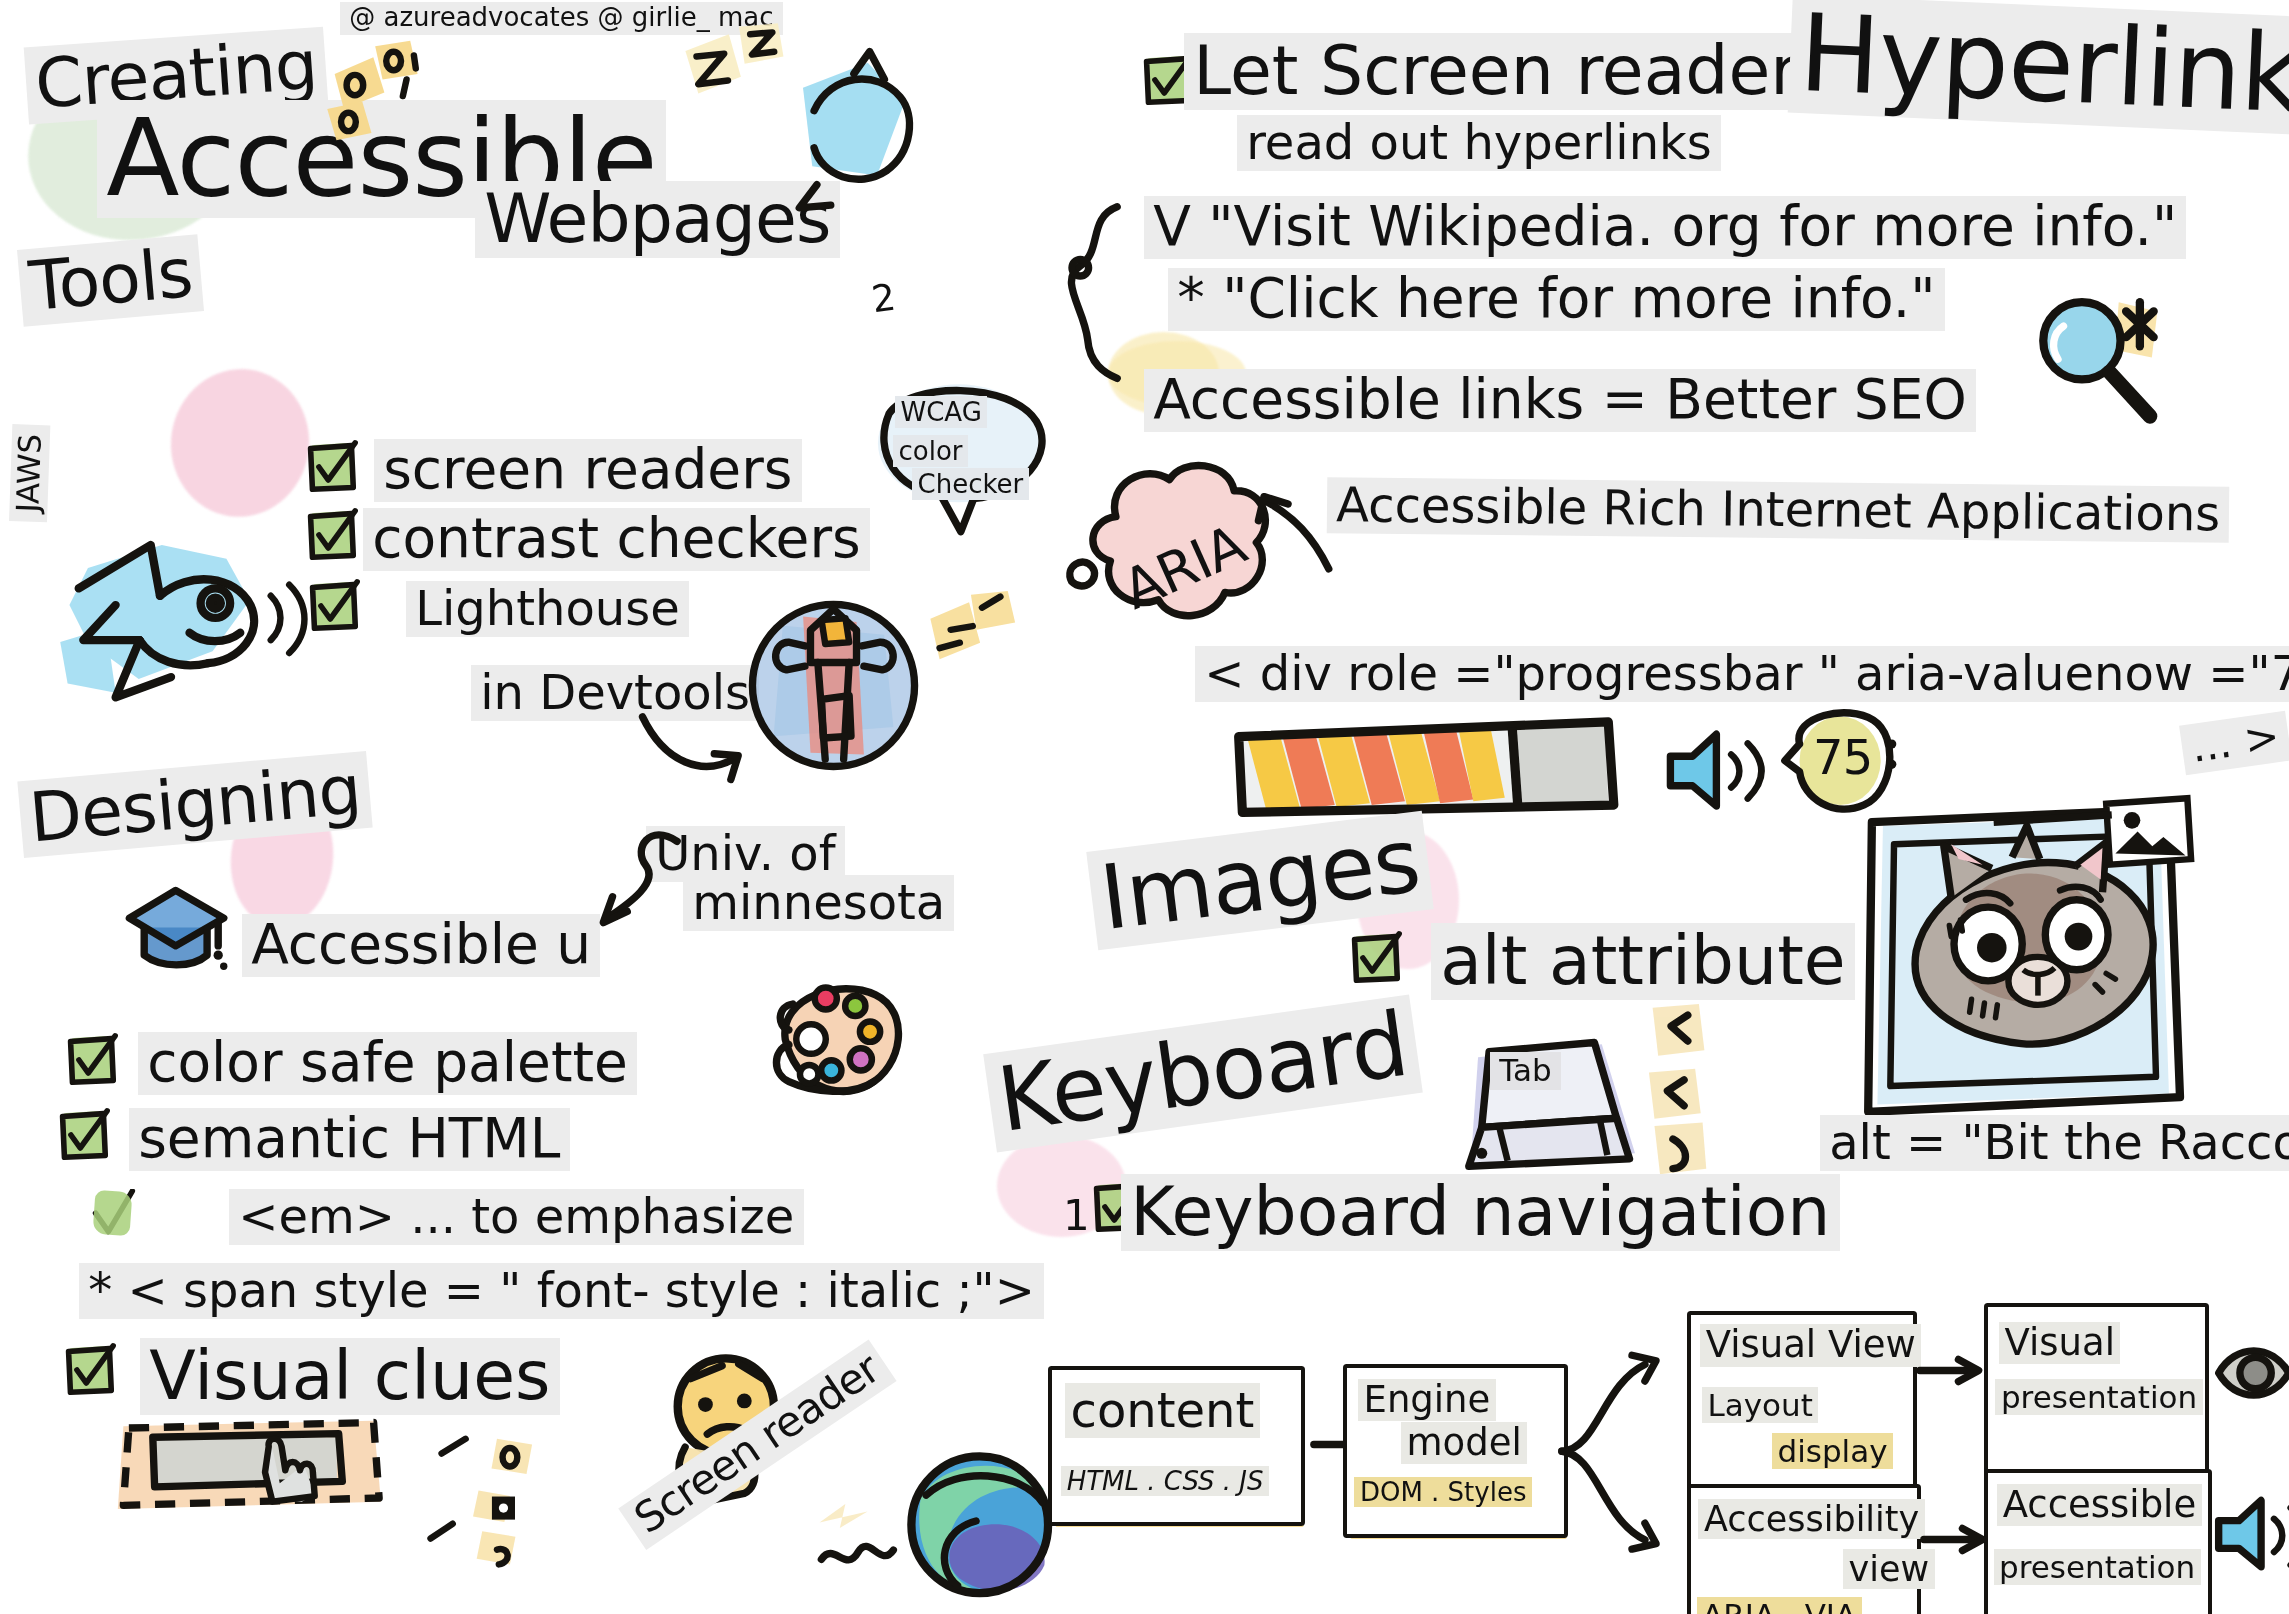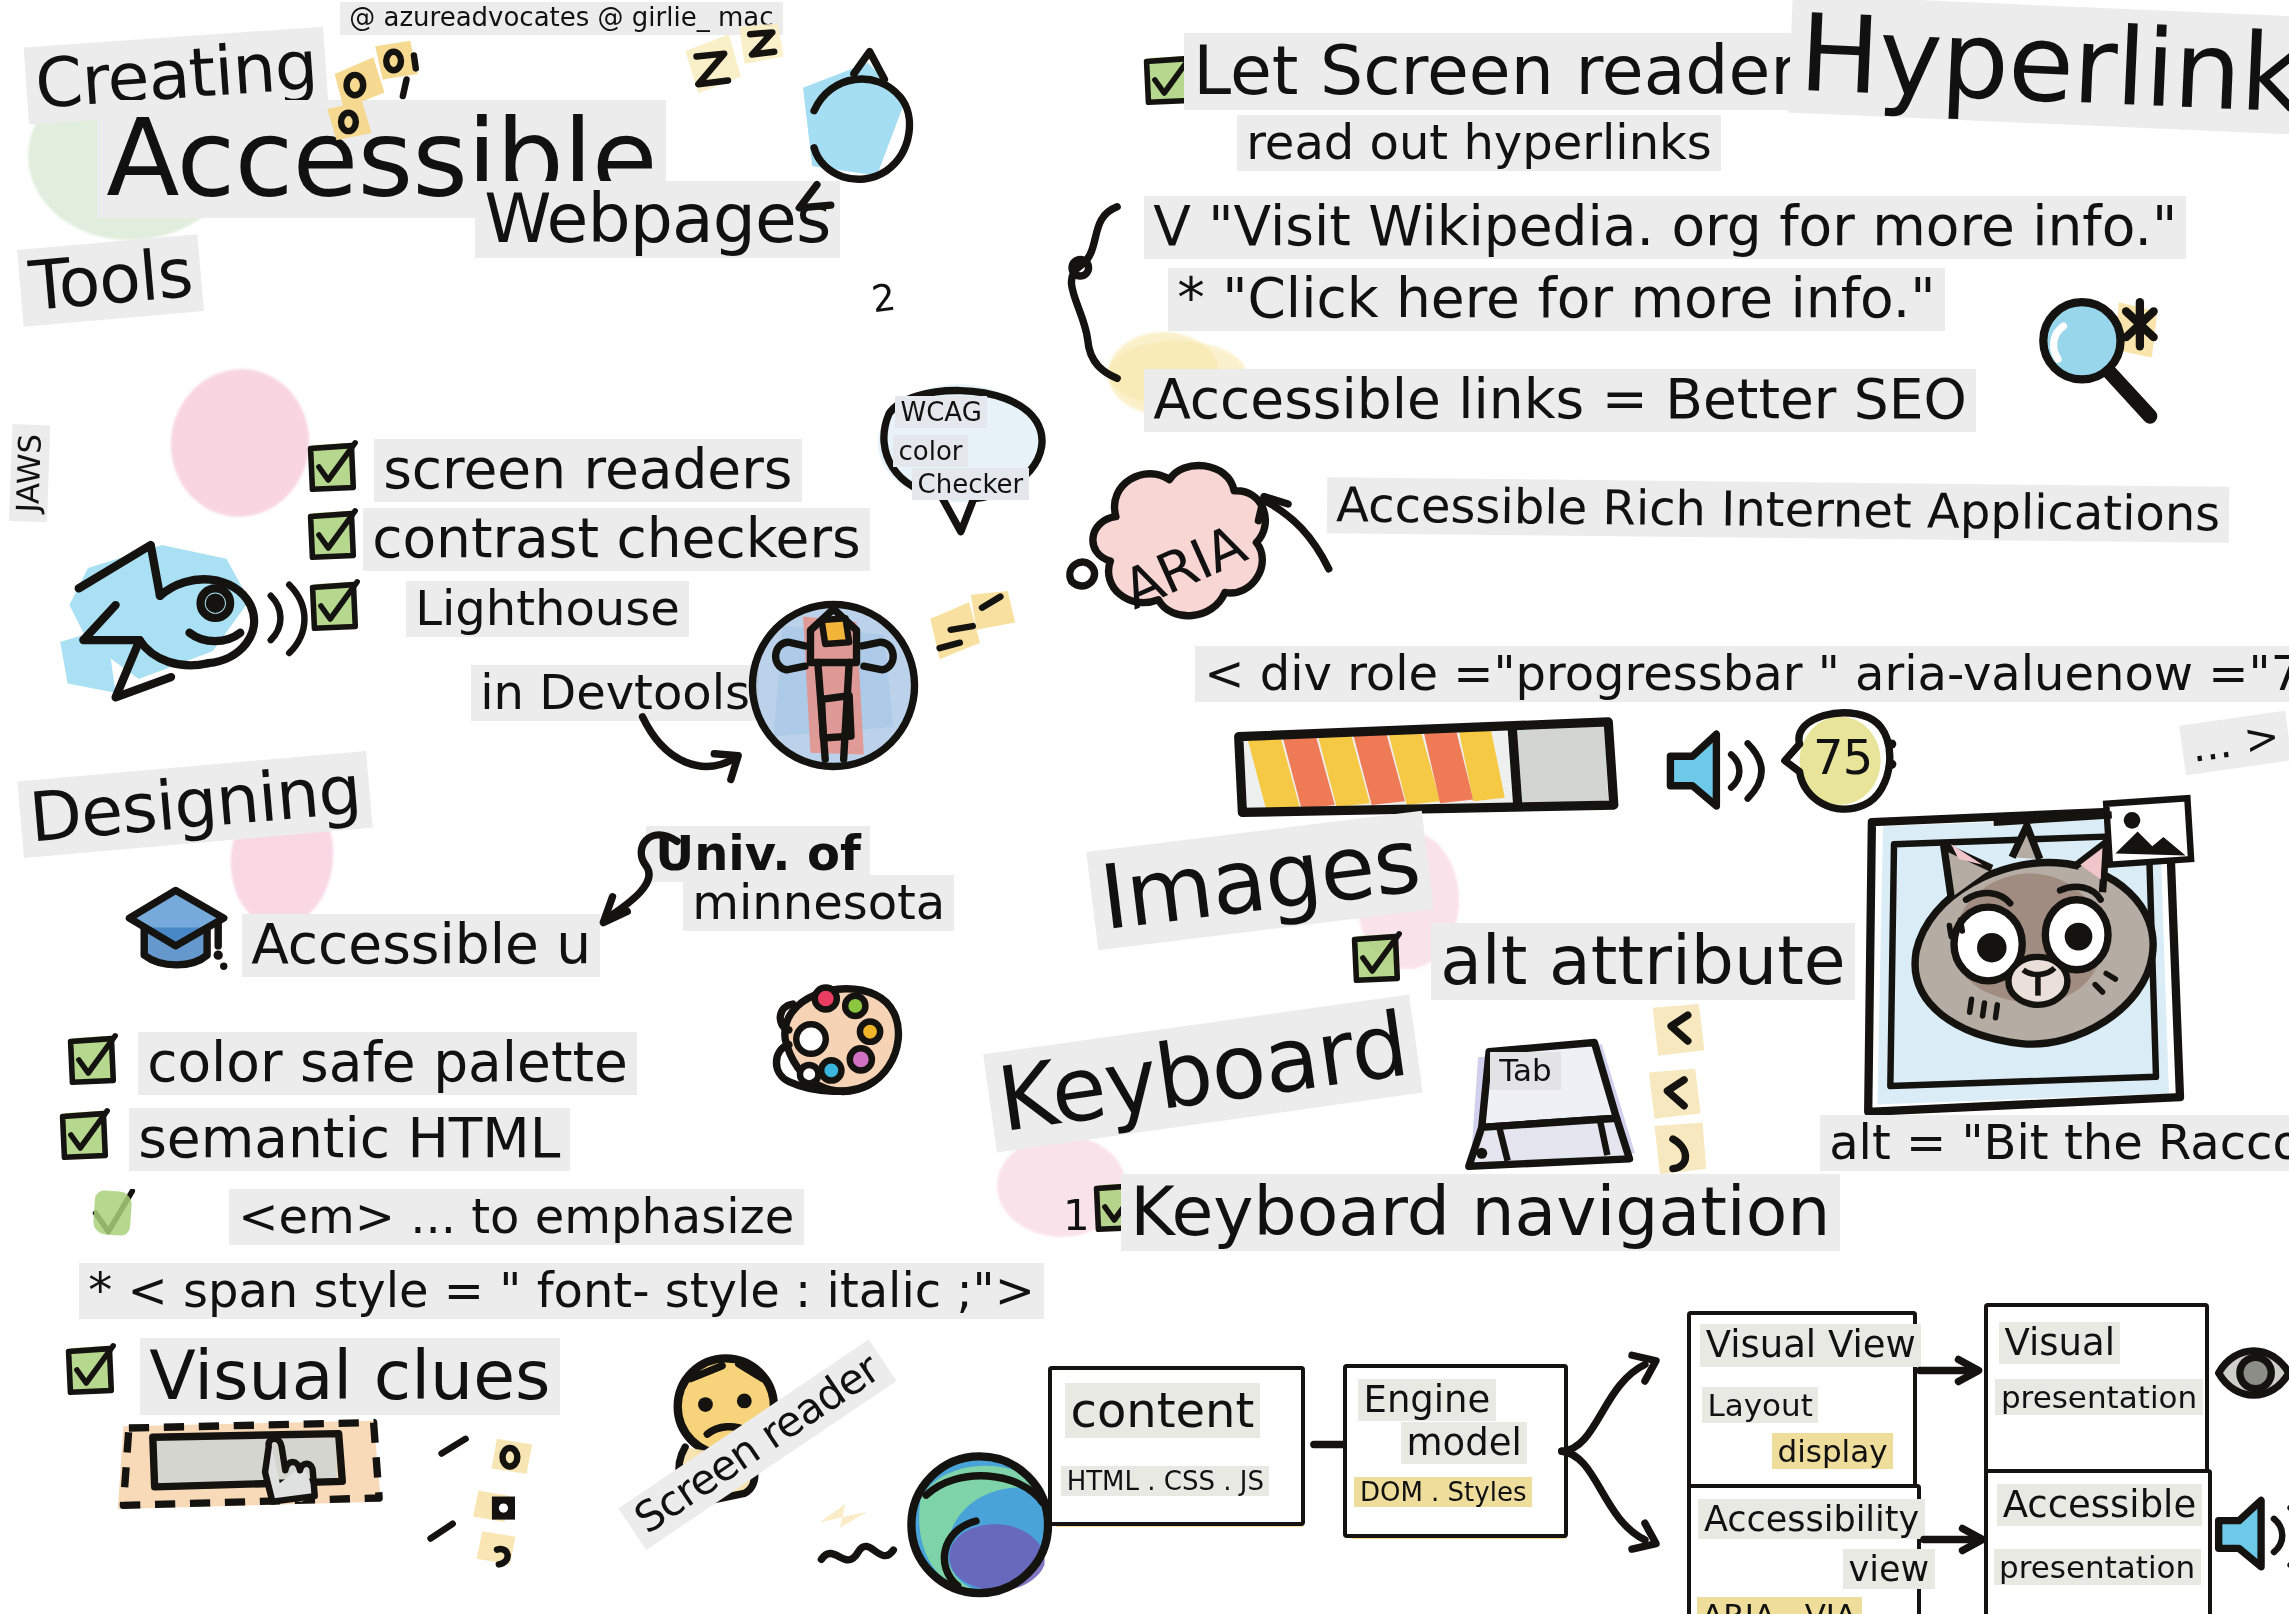--- a/index.html
+++ b/index.html
@@ -369,21 +369,21 @@
         <path d="M24 52 L24 80 C42 94 76 94 92 80 L92 52"></path>
         <path d="M104 44 L104 70"></path>
       </g>
       <circle cx="104" cy="80" r="5" fill="#15130f"></circle>
       <circle cx="110" cy="92" r="4" fill="#15130f"></circle>
     </svg>
   </div>
   <div class="abs" style="left:242px;top:914px;">
     <span class="hl h2">Accessible u</span>
   </div>
-  <div class="abs" style="left:646px;top:826px;font-weight:bold;">
+  <div class="abs" style="left:646px;top:826px;">
     <span class="hl h3">Univ. of</span>
   </div>
   <div class="abs" style="left:683px;top:875px;">
     <span class="hl h3">minnesota</span>
   </div>
   <div class="sketch" style="left:581px;top:821px;">
     <svg width="111" height="120" viewBox="0 0 120 130">
       <path d="M104 22 C74 2 56 30 70 48 C84 66 54 88 30 104" fill="none" stroke="#15130f" stroke-width="8" stroke-linecap="round"></path>
       <path d="M50 98 L24 110 L34 82" fill="none" stroke="#15130f" stroke-width="8" stroke-linecap="round" stroke-linejoin="round"></path>
     </svg>
@@ -629,21 +629,21 @@
       <path d="M10 60 C24 40 36 76 50 52 C62 32 74 70 88 50" fill="none" stroke="#15130f" stroke-width="8" stroke-linecap="round"></path>
     </svg>
   </div>
 
   <div class="card" style="left:1048px;top:1366px;width:249px;height:152px;">
     <div class="paper"></div>
     <div class="face" style="width:249px;height:152px;">
       <div class="abs" style="left:13px;top:13px;">
         <span class="lbl h3">content</span>
       </div>
-      <div class="abs" style="left:9.2px;top:96px;">
+      <div class="abs" style="left:9.2px;top:96px;font-style:italic;">
         <span class="lbl sm">HTML . CSS . JS</span>
       </div>
     </div>
   </div>
   <div class="sketch" style="left:1312px;top:1426px;">
     <svg width="68" height="37" viewBox="0 0 74 40">
         <path d="M2 20 L54 20" stroke="#15130f" stroke-width="8" fill="none" stroke-linecap="round"></path>
         <path d="M44 8 L66 20 L44 32" stroke="#15130f" stroke-width="8" fill="none" stroke-linecap="round" stroke-linejoin="round"></path>
       </svg>
   </div>

